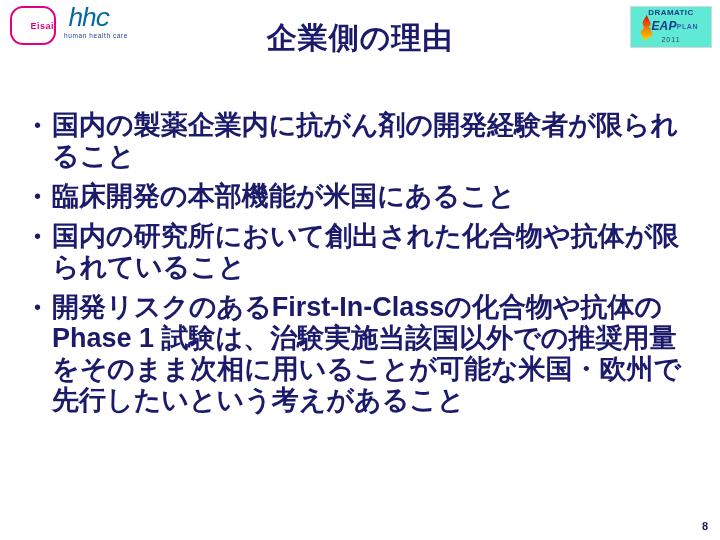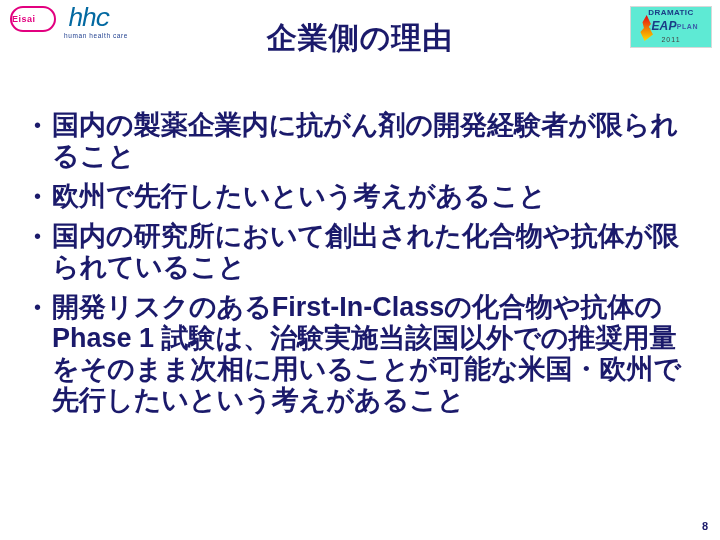--- a/index.html
+++ b/index.html
@@ -28,28 +28,28 @@
     left: 8px;
     top: 4px;
     width: 160px;
     height: 46px;
   }
   .eisai-mark {
     position: absolute;
     left: 2px;
     top: 2px;
     width: 46px;
-    height: 26px;
+    height: 39px;
     border-radius: 13px / 13px;
     background: #ffffff;
     border: 2px solid #e2007f;
     box-sizing: border-box;
     display: flex;
     align-items: center;
-    justify-content: flex-start;
+    justify-content: flex-end;
   }
   .eisai-mark span {
     font-size: 9px;
     color: #e2007f;
     font-weight: bold;
     letter-spacing: 0.5px;
   }
   .hhc-mark {
     position: absolute;
     left: 56px;
@@ -220,21 +220,21 @@
 
   <div class="content">
 
     <div class="bullet-row">
       <div class="bullet-dot">•</div>
       <div class="bullet-text">国内の製薬企業内に抗がん剤の開発経験者が限られること</div>
     </div>
 
     <div class="bullet-row">
       <div class="bullet-dot">•</div>
-      <div class="bullet-text">欧州で先行したいという考えがあること</div>
+      <div class="bullet-text">臨床開発の本部機能が米国にあること</div>
     </div>
 
     <div class="bullet-row">
       <div class="bullet-dot">•</div>
       <div class="bullet-text">国内の研究所において創出された化合物や抗体が限られていること</div>
     </div>
 
     <div class="bullet-row">
       <div class="bullet-dot">•</div>
       <div class="bullet-text">開発リスクのあるFirst-In-Classの化合物や抗体のPhase 1 試験は、治験実施当該国以外での推奨用量をそのまま次相に用いることが可能な米国・欧州で先行したいという考えがあること</div>

